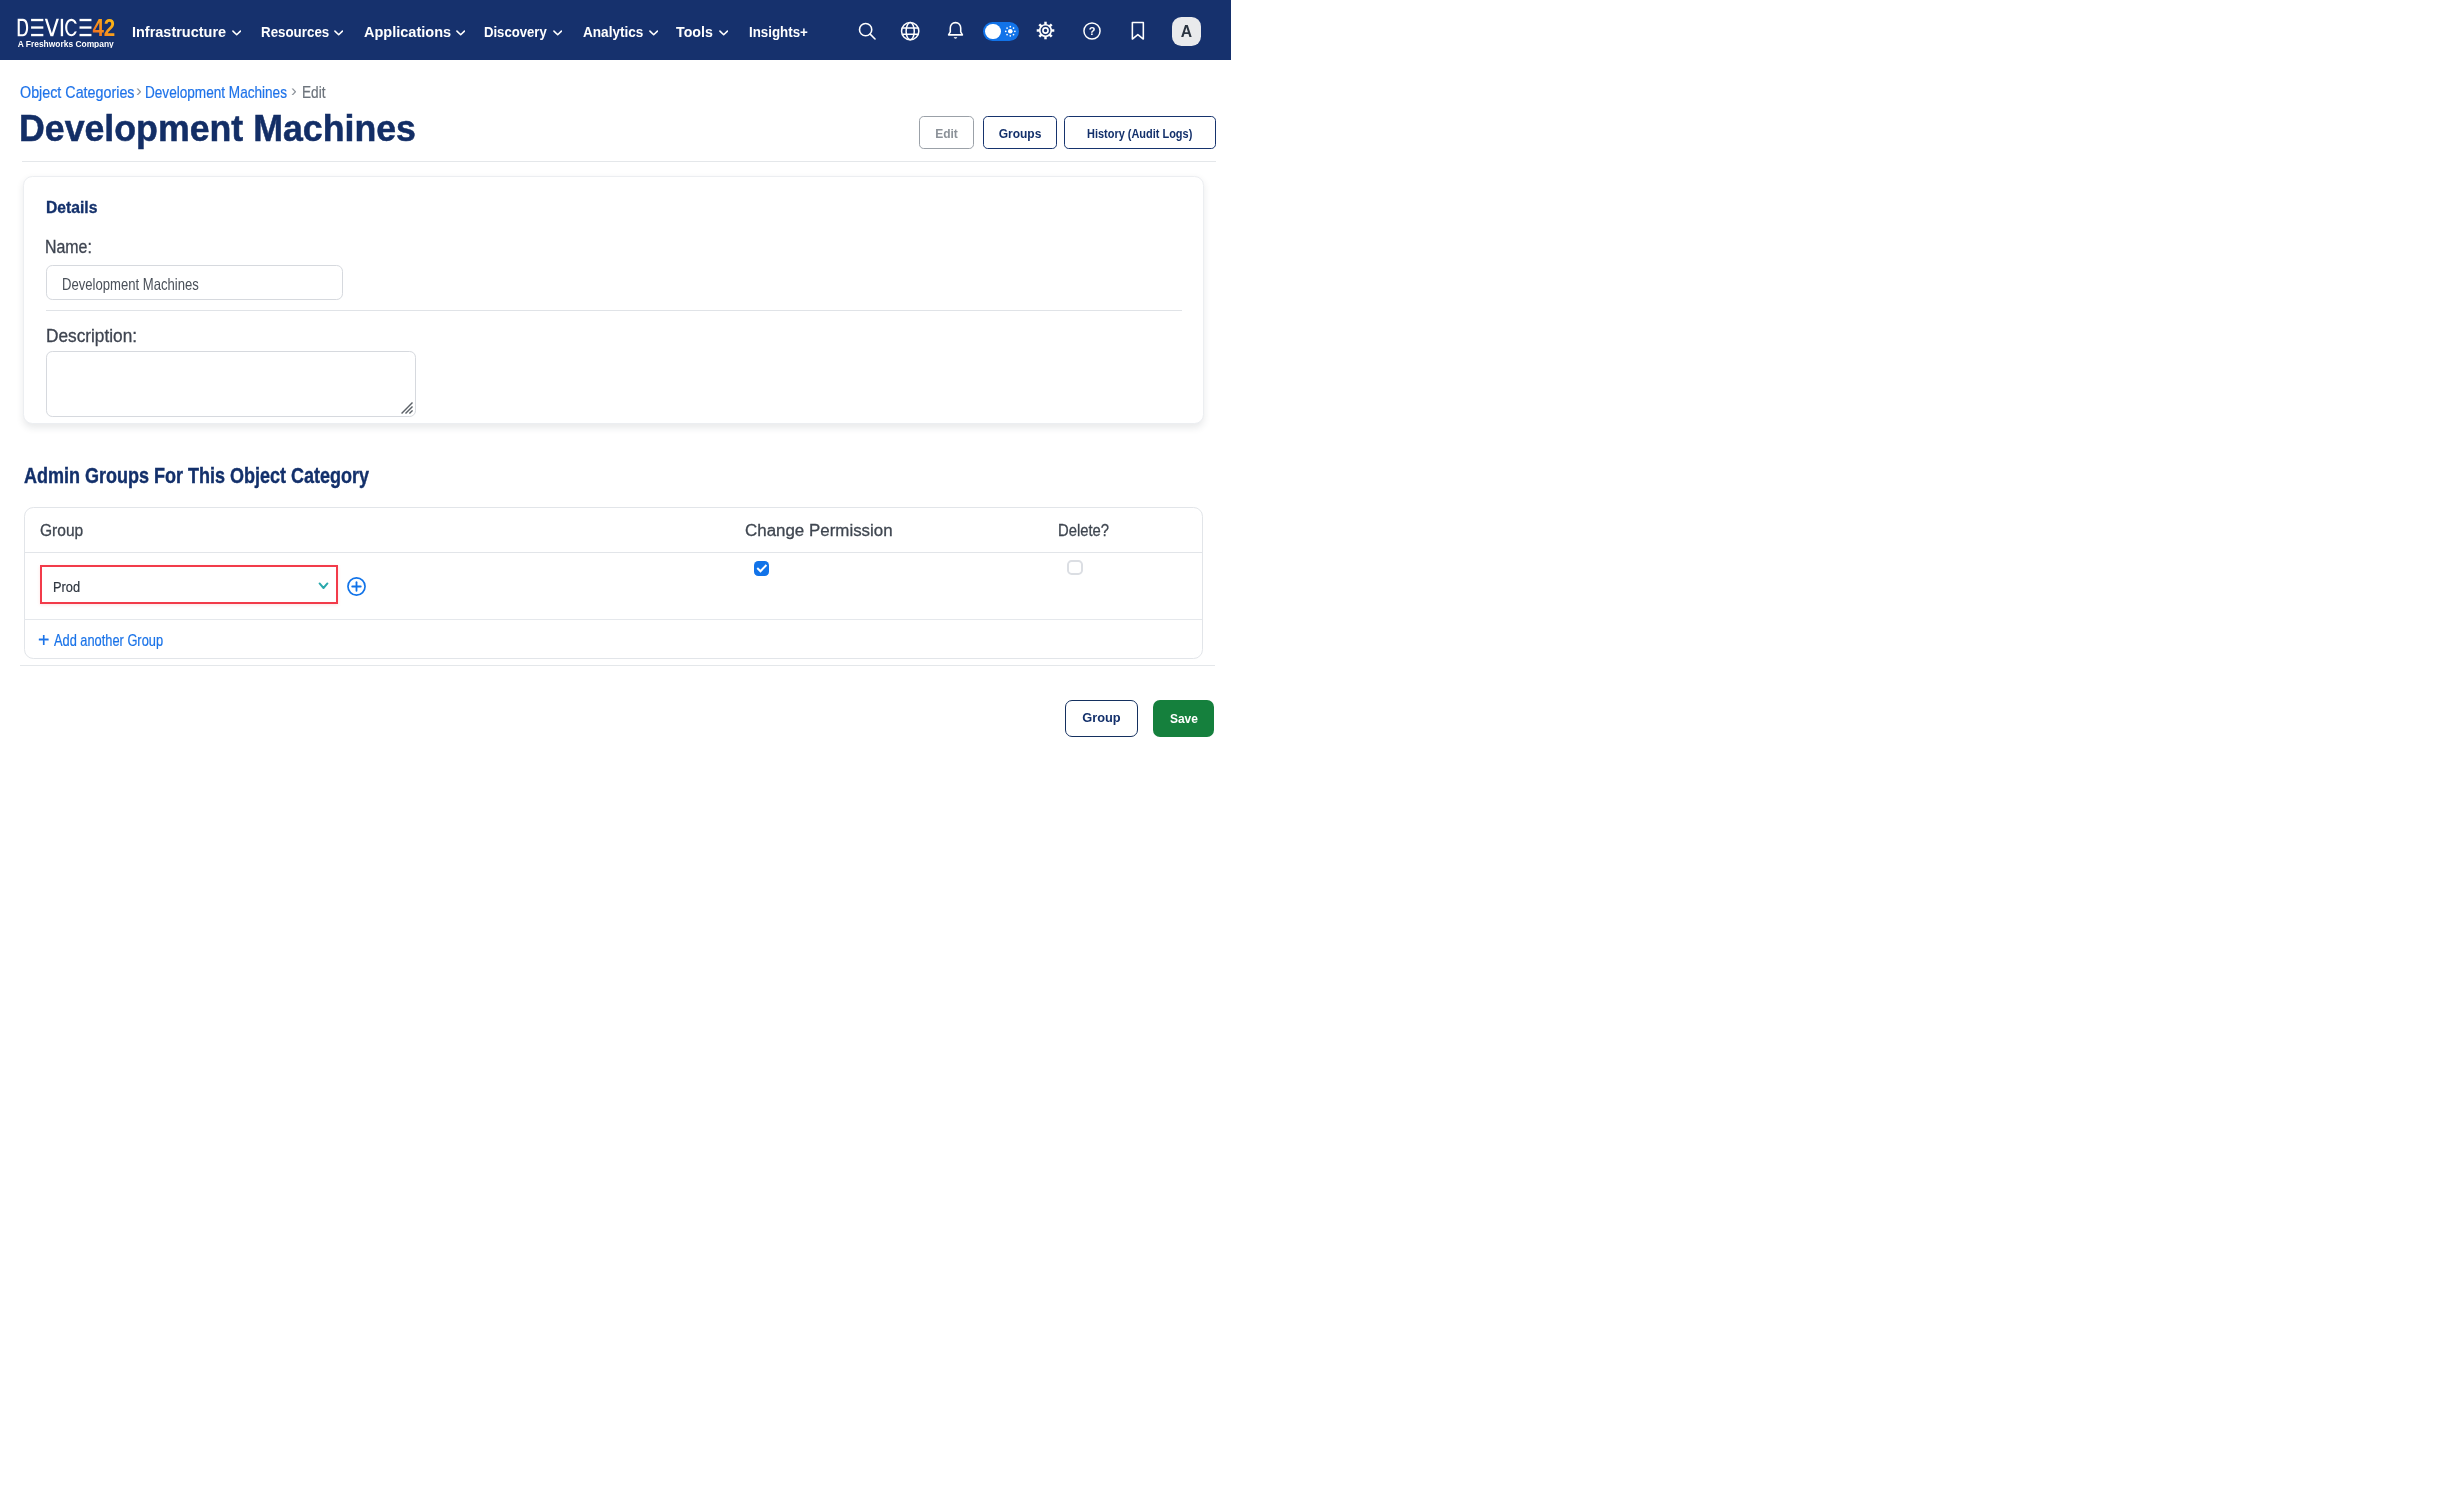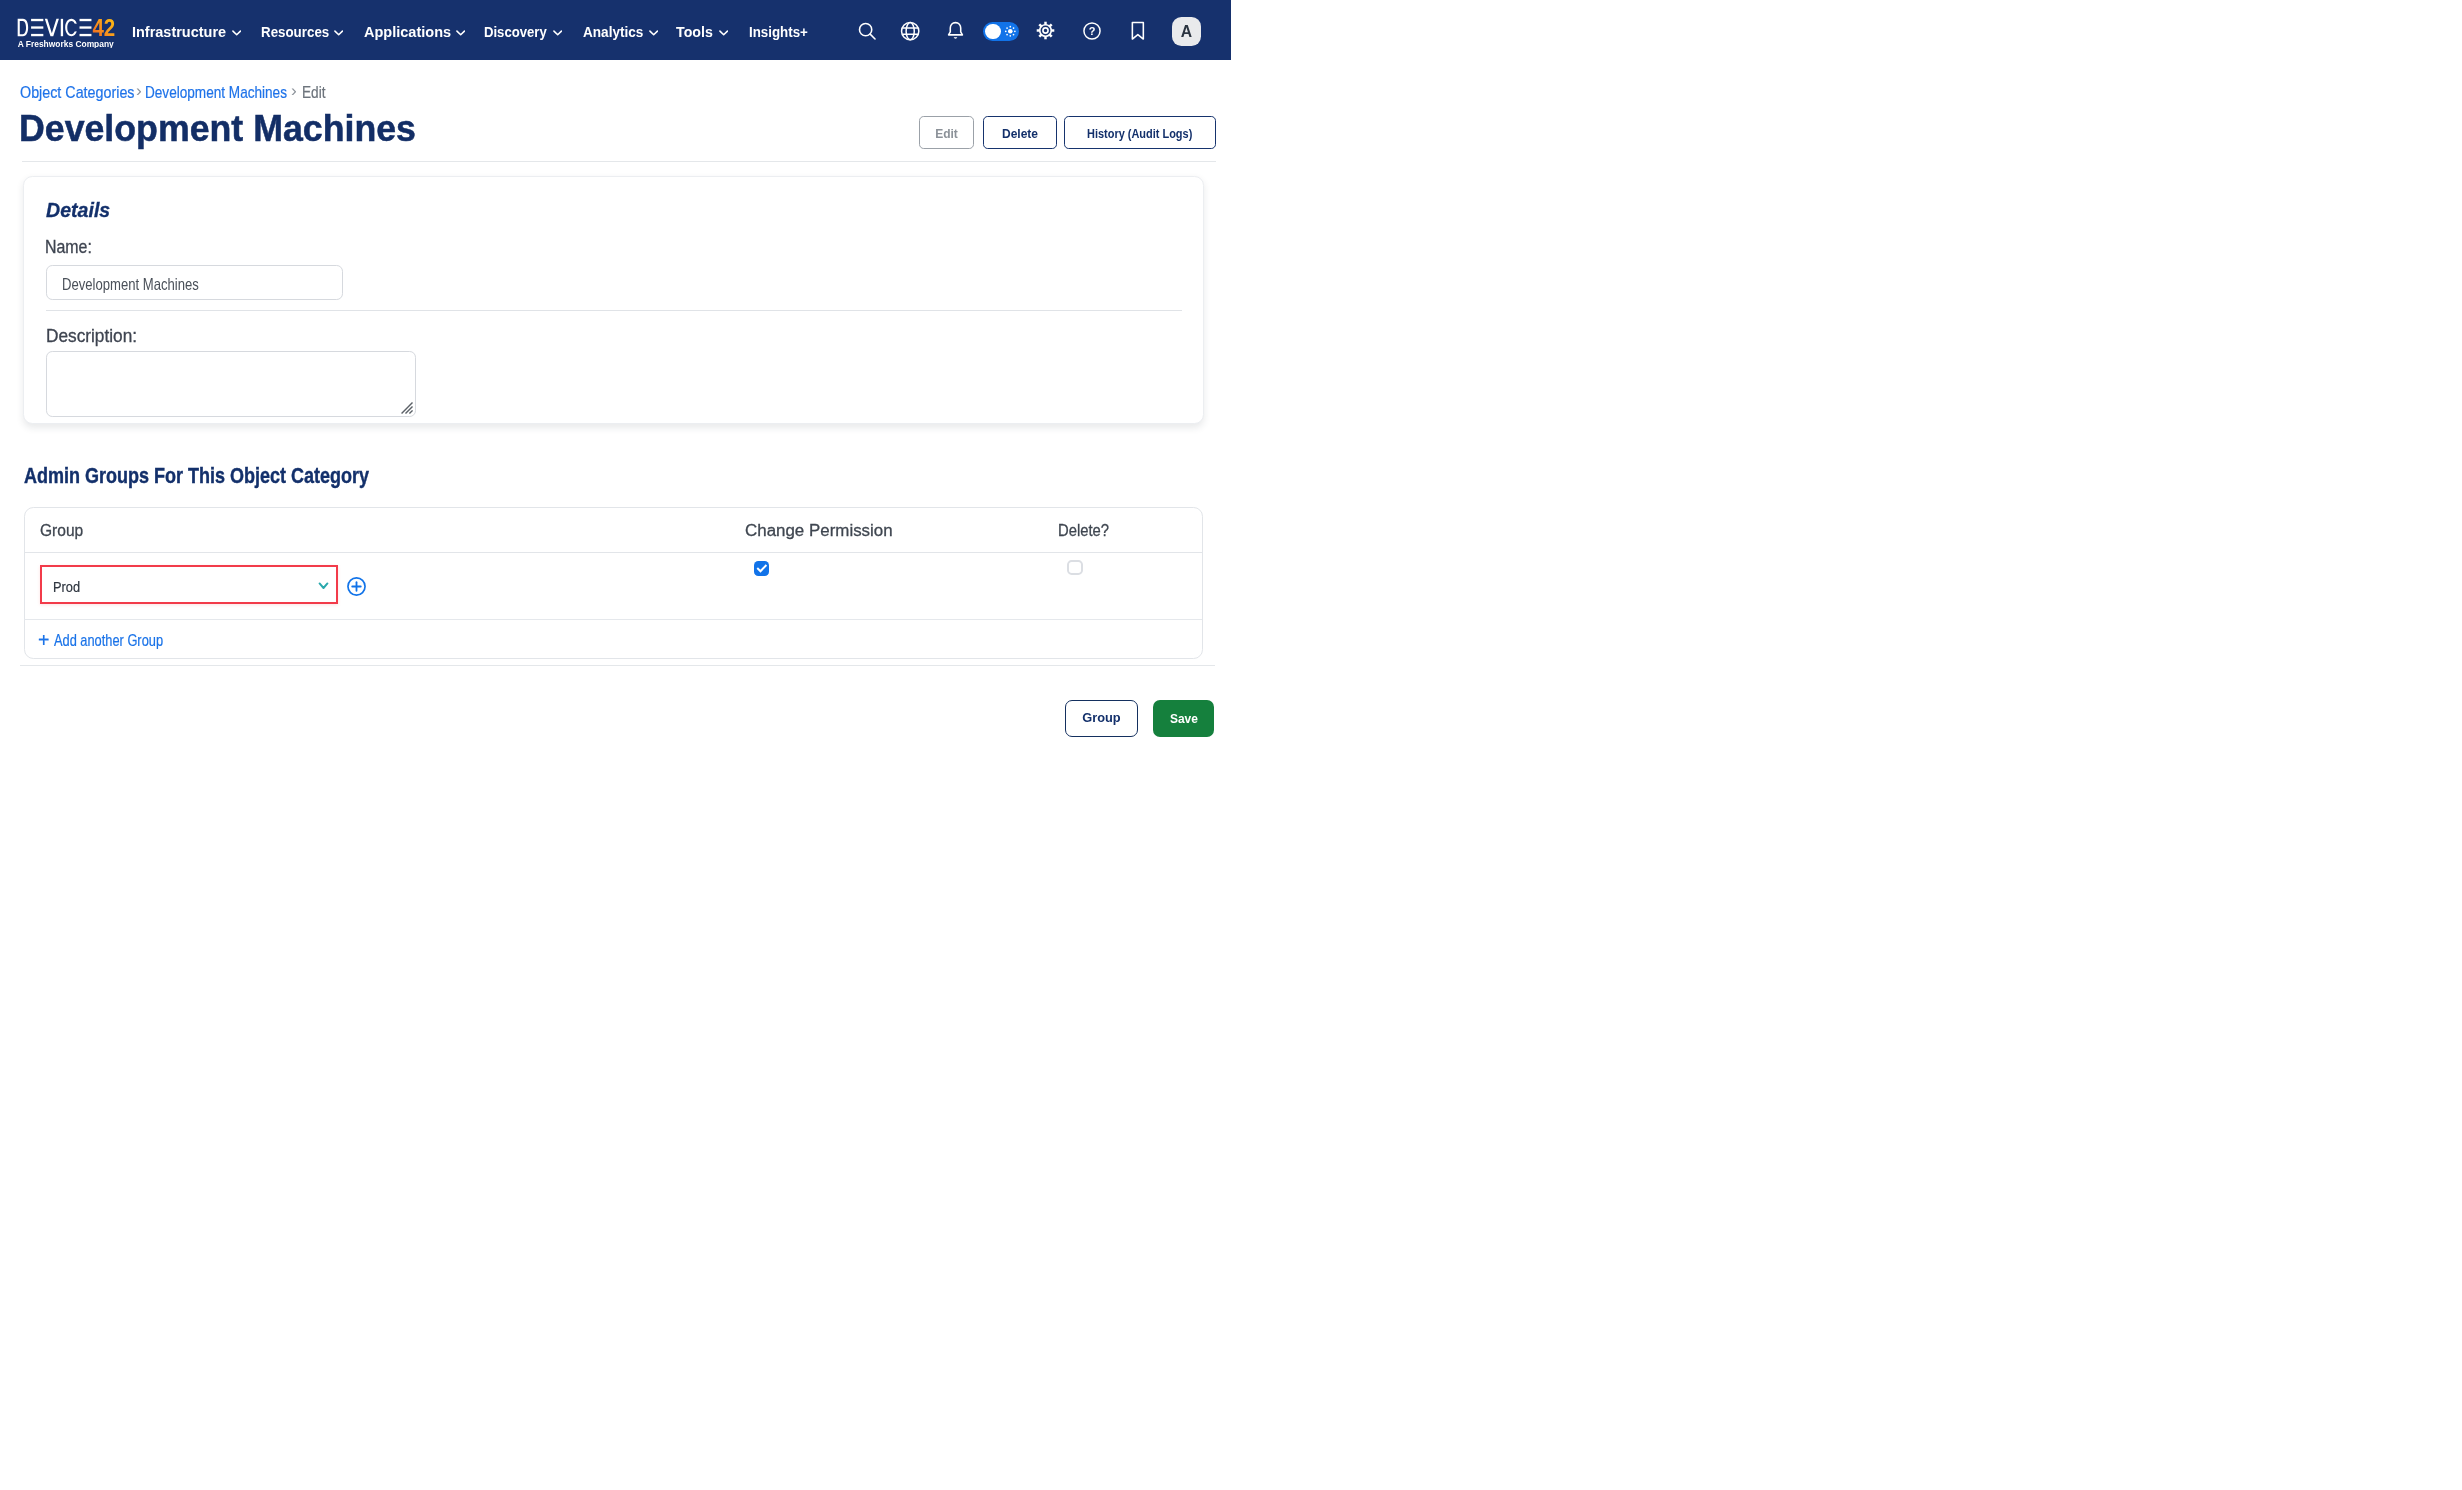--- a/index.html
+++ b/index.html
@@ -16,21 +16,21 @@
   .crumbsep { position:absolute; top:82px; font-size:17.3px; color:#8d939b; line-height:1; }
   
   #title { left:19px; top:111px; font-size:36px; font-weight:700; color:#132e66; -webkit-text-stroke:0.5px #132e66; transform:scaleX(0.992); }
   .topbtn { position:absolute; top:116px; height:33px; border-radius:4.7px; background:#fff; border:1px solid #16336d; color:#13306b; font-size:12px; font-weight:bold; text-align:center; line-height:34px; white-space:nowrap; }
   #btnEdit { left:919px; width:55px; border-color:#9ba1a8; color:#8b9198; }
   #btnDelete { left:983px; width:74px; }
   #btnHistory { left:1064px; width:152px; }
   .hr { position:absolute; height:0.8px; background:#e4e7ea; }
   
   #card { position:absolute; left:22.6px; top:176px; width:1181px; height:248px; background:#fff; border:0.8px solid #eceef1; border-radius:9.4px; box-shadow:0 3.9px 7.9px rgba(40,50,60,.10); }
-  #details { left:46px; top:200px; font-size:20px; font-weight:700; color:#13306b; -webkit-text-stroke:0.3px #13306b; transform:scaleX(0.979);font-style:italic; }
+  #details { left:46px; top:200px; font-size:16px; font-weight:700; color:#13306b; -webkit-text-stroke:0.3px #13306b; transform:scaleX(0.979); }
   .label { position:absolute; font-size:17.7px; color:#3e4450; line-height:1; white-space:pre; transform-origin:0 0; -webkit-text-stroke:0.3px #3e4450; }
   #nameInput { position:absolute; left:46px; top:265px; width:297px; height:35px; border:1.2px solid #d6d9de; border-radius:6.3px; }
   #nameTxt { left:62px; top:276px; font-size:16.5px; color:#4a5059; transform:scaleX(0.794); }
   #cardDivider { position:absolute; left:46px; top:310px; width:1136px; height:0.8px; background:#e0e3e7; }
   #descBox { position:absolute; left:46px; top:351px; width:370px; height:66px; border:1.2px solid #d6d9de; border-radius:6.3px; background:#fff; }
   
   #adminH { left:24px; top:465px; font-size:22px; font-weight:700; color:#13306b; -webkit-text-stroke:0.4px #13306b; transform:scaleX(0.818); }
   #tbl { position:absolute; left:24px; top:507px; width:1179px; height:152px; background:#fff; border:0.8px solid #e2e5e9; border-radius:9.4px; }
   .th { position:absolute; top:522px; font-size:17.3px; color:#3f4650; line-height:1; white-space:pre; transform-origin:0 0; -webkit-text-stroke:0.3px #3f4650; }
   #selBox { position:absolute; left:40px; top:565px; width:298px; height:39px; background:#fff; border:2px solid #f23b4a; box-shadow:0 0.8px 3.1px rgba(240,60,70,.15); }
@@ -148,21 +148,21 @@
     <div class="abs" style="left:1172px; top:16.5px; width:29px; height:29px; border-radius:9.4px; background:#e9eaec; text-align:center; line-height:29px; font-size:15.7px; font-weight:bold; color:#2b3440;">A</div>
   </div>
 
   <div class="crumb" style="left:20px; transform:scaleX(0.912);">Object Categories</div>
   <div class="crumbsep" style="left:136px;">›</div>
   <div class="crumb" style="left:145px; transform:scaleX(0.866);">Development Machines</div>
   <div class="crumbsep" style="left:291px;">›</div>
   <div class="crumb" style="left:302px; transform:scaleX(0.87); color:#6d747c; -webkit-text-stroke:0.2px #6d747c;">Edit</div>
   <div class="txt" id="title">Development Machines</div>
   <div id="btnEdit" class="topbtn">Edit</div>
-  <div id="btnDelete" class="topbtn">Delete</div>
+  <div id="btnDelete" class="topbtn">Groups</div>
   <div id="btnHistory" class="topbtn"><span style="display:inline-block; transform:scaleX(0.913);">History (Audit Logs)</span></div>
   <div class="hr" style="left:21.6px; top:161px; width:1194px;"></div>
 
   <div id="card"></div>
   <div class="txt" id="details">Details</div>
   <div class="label" style="left:45px; top:239px; transform:scaleX(0.9);">Name:</div>
   <div id="nameInput"></div>
   <div class="txt" id="nameTxt">Development Machines</div>
   <div id="cardDivider"></div>
   <div class="label" style="left:46px; top:328px; transform:scaleX(0.975);">Description:</div>

